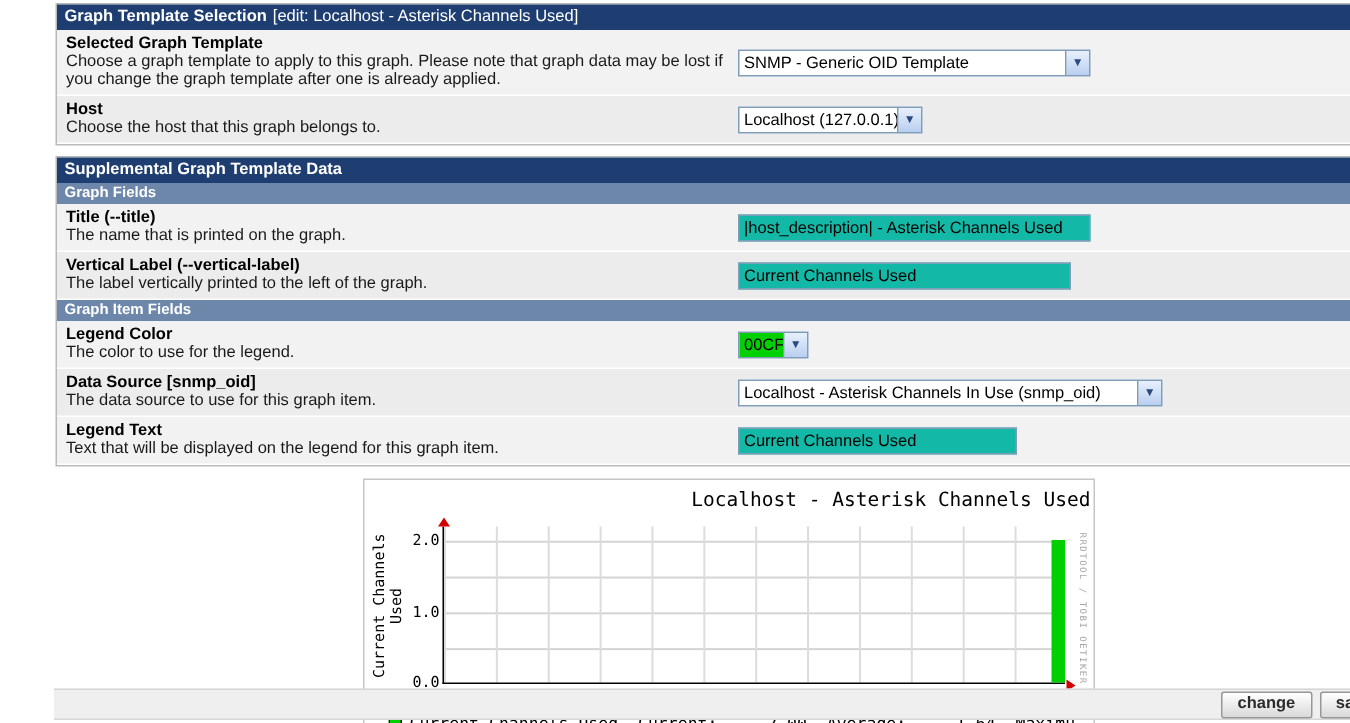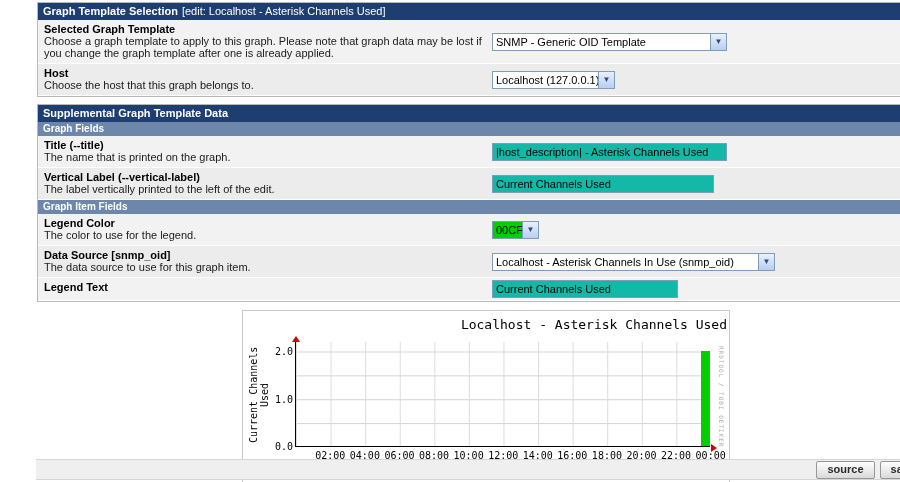--- a/index.html
+++ b/index.html
@@ -104,21 +104,21 @@
         <div class="desc">The name that is printed on the graph.</div>
       </div>
       <div class="cell-field">
         <input class="text w235" type="text" value="|host_description| - Asterisk Channels Used" style="">
       </div>
     </div>
 
     <div class="form-row alt">
       <div class="cell-label">
         <div class="lbl">Vertical Label (--vertical-label)</div>
-        <div class="desc">The label vertically printed to the left of the edit.</div>
+        <div class="desc">The label vertically printed to the left of the graph.</div>
       </div>
       <div class="cell-field">
         <input class="text w222" type="text" value="Current Channels Used" style="">
       </div>
     </div>
 
     <div class="subheader">Graph Item Fields</div>
 
     <div class="form-row">
       <div class="cell-label">
@@ -142,20 +142,21 @@
         <div class="select w283">
           <span class="sel-text">Localhost - Asterisk Channels In Use (snmp_oid)</span>
           <span class="sel-arrow">▼</span>
         </div>
       </div>
     </div>
 
     <div class="form-row">
       <div class="cell-label">
         <div class="lbl">Legend Text</div>
+        <div class="desc">Text that will be displayed on the legend for this graph item.</div>
       </div>
       <div class="cell-field">
         <input class="text w186" type="text" value="Current Channels Used" style="">
       </div>
     </div>
   </div>
 
   <div class="graph-wrap">
     <div class="graph-box">
       <div class="g-title">Localhost - Asterisk Channels Used</div>
@@ -185,17 +186,17 @@
         </div>
         <div class="g-mark">RRDTOOL / TOBI OETIKER</div>
       </div>
       <div class="g-legend">
         <span class="g-sq"></span><span>Current Channels Used  Current:     2.00  Average:     1.64  Maximu</span>
       </div>
     </div>
   </div>
 
   <div class="footer-bar">
-    <button class="btn">source</button>
+    <button class="btn">change</button>
     <button class="btn">save</button>
   </div>
 
 </div>
 
 </body></html>

